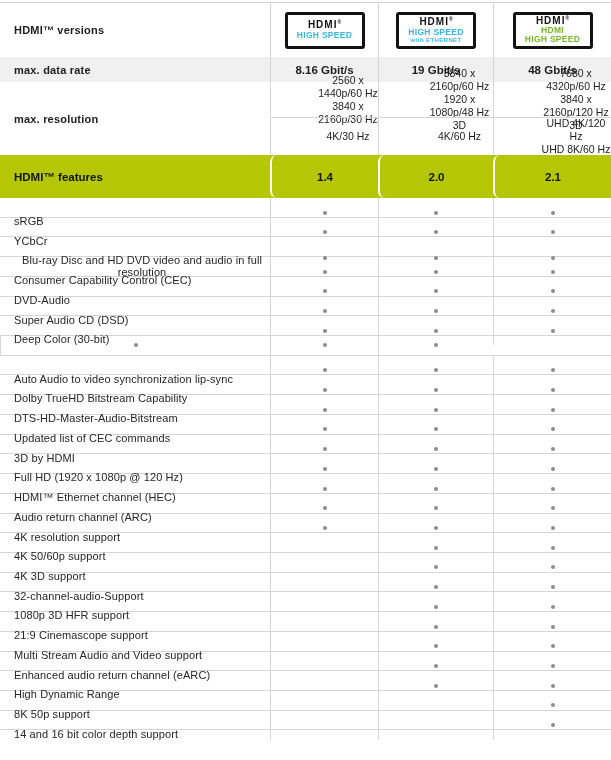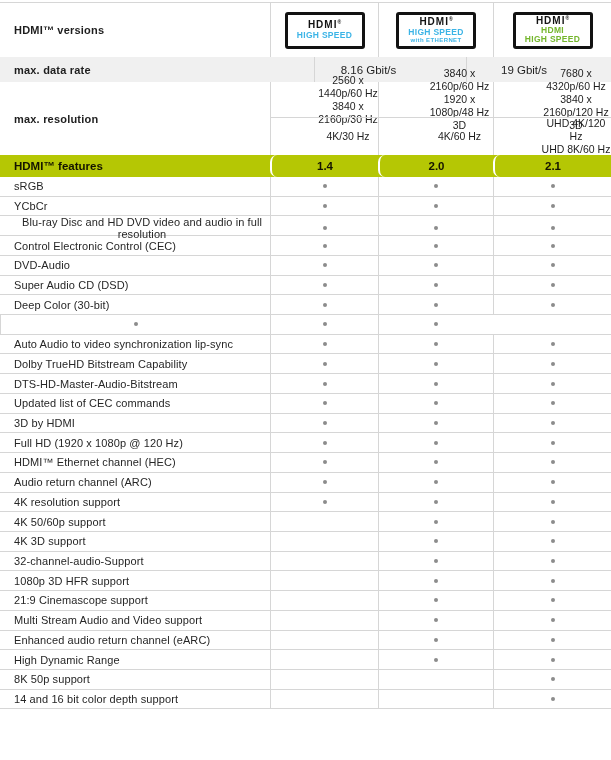--- a/index.html
+++ b/index.html
@@ -25,43 +25,43 @@
     line-height: 1.05;
   }
   .logo-brand { font-weight: bold; font-size: 10px; letter-spacing: 1px; color: #121212; }
   .logo-mark { font-size: 5px; vertical-align: super; letter-spacing: 0; }
   .logo-line { font-weight: bold; font-size: 8.5px; letter-spacing: 0.3px; }
   .logo-line.small { font-size: 6px; letter-spacing: 0.4px; }
   .cyan { color: var(--logo-cyan, #3cb4e6); }
   .green-txt { color: var(--logo-green, #74b62c); }
 
   
-  .data-rate-row { height: 25px; background: var(--row-gray, #f0f0f0); gap: 44px; }
-  .data-rate-row .value-cell { font-weight: normal; font-size: 11.5px; }
+  .data-rate-row { height: 25px; background: var(--row-gray, #f0f0f0); }
+  .data-rate-row .value-cell { font-weight: bold; font-size: 11.5px; }
 
   
   .res-section {
     display: grid;
     grid-template-columns: 270px 108px 115px 118px;
     grid-template-rows: 35px 38px;
   }
   .res-label { grid-row: 1 / 3; grid-column: 1; }
   .res-cell { font-size: 10.5px; line-height: 13px; white-space: pre-line; padding-left: 47px; }
   .res-summary { border-top: 1px solid var(--border-gray, #d6d6d6); }
 
   
-  .features-header-row { height: 22px; background: var(--accent-green, #b5c704); }
+  .features-header-row { height: 43px; background: var(--accent-green, #b5c704); }
   .features-header-row .label-cell { font-weight: bold; font-size: 11.5px; color: #141400; }
   .features-header-row .value-cell {
     border-left: 2px solid #ffffff; font-weight: bold; font-size: 11.5px; color: #141400; border-radius: 7px;
   }
 
   
   .feature-row { height: 19.72px; border-bottom: 1px solid var(--border-gray, #d6d6d6); }
-  .feature-label { font-size: 11px; color: #262626; letter-spacing: 0.1px; }
+  .feature-label { font-size: 11px; color: #262626; letter-spacing: 0.1px; margin-top: 17px; }
   .dot { width: 4px; height: 4px; border-radius: 50%; background: var(--dot-gray, #8c8c8c); display: inline-block; }
 </style>
 </head>
 <body>
 
 <div class="table">
 
   <div class="grid-row versions-row">
     <div class="cell label-cell header-label">HDMI™ versions</div>
     <div class="cell value-cell">
@@ -149,21 +149,21 @@
         </div>
     <div class="cell value-cell support-cell">
           <span class="dot"></span>
         </div>
     <div class="cell value-cell support-cell">
           <span class="dot"></span>
         </div>
   </div>
 
   <div class="grid-row feature-row">
-    <div class="cell label-cell feature-label">Control Electronic Control (CEC)</div>
+    <div class="cell label-cell feature-label">Consumer Capability Control (CEC)</div>
     <div class="cell value-cell support-cell">
           <span class="dot"></span>
         </div>
     <div class="cell value-cell support-cell">
           <span class="dot"></span>
         </div>
     <div class="cell value-cell support-cell">
           <span class="dot"></span>
         </div>
   </div>

